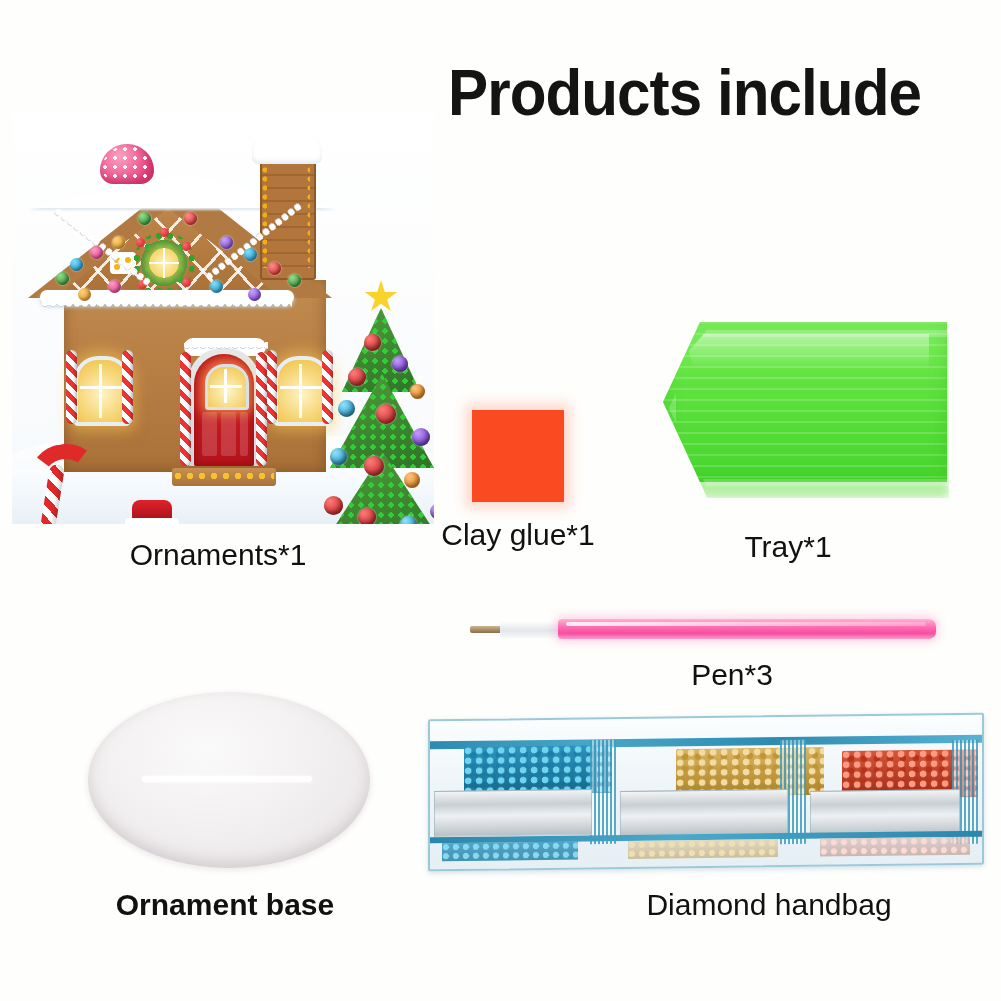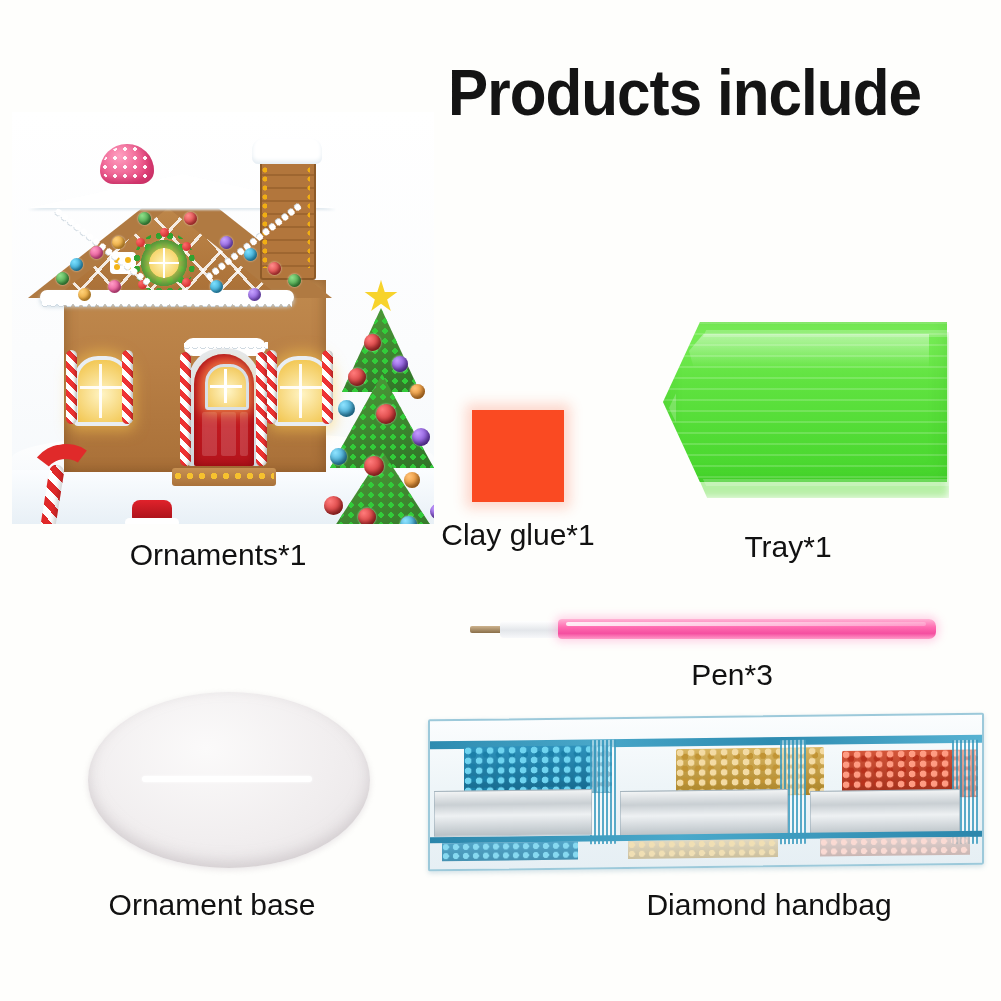--- a/index.html
+++ b/index.html
@@ -413,21 +413,21 @@
     <div class="pen-ferrule"></div>
     <div class="pen-barrel"></div>
     <div class="pen-hi"></div>
   </div>
   <div class="abs caption" style="left:612px;top:658px;width:240px;">Pen*3</div>
 
   <div class="abs" id="ornbase">
     <div class="oval"></div>
     <div class="oval-slot"></div>
   </div>
-  <div class="abs caption" style="left:92px;top:888px;width:240px;">Ornament base</div>
+  <div class="abs caption" style="left:105px;top:888px;width:240px;font-weight:bold;">Ornament base</div>
 
   <div class="abs" id="handbag">
     <div class="bagwrap"></div>
     <div class="bag-top-seal"></div>
 
     <div class="beads" style="left:36px;top:30px;width:148px;
       background:
         radial-gradient(circle at 4px 4px,#6fd4f0 3.4px,transparent 3.6px) 0 0/11px 10px,
         radial-gradient(circle at 9px 8px,#1b7fa8 3.2px,transparent 3.4px) 0 0/13px 12px,
         linear-gradient(180deg,#2e93bd,#14688c);

